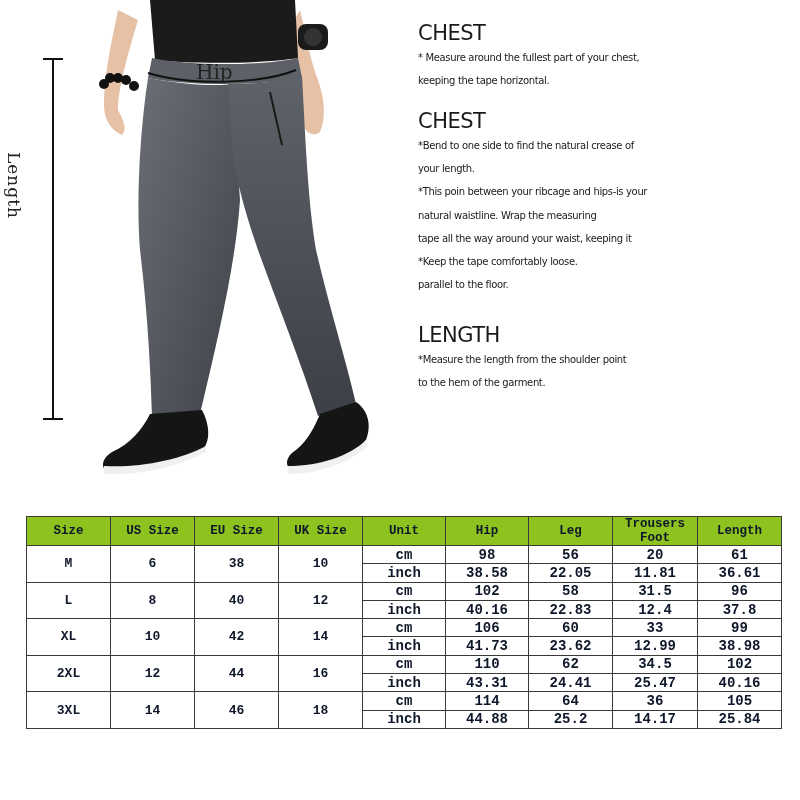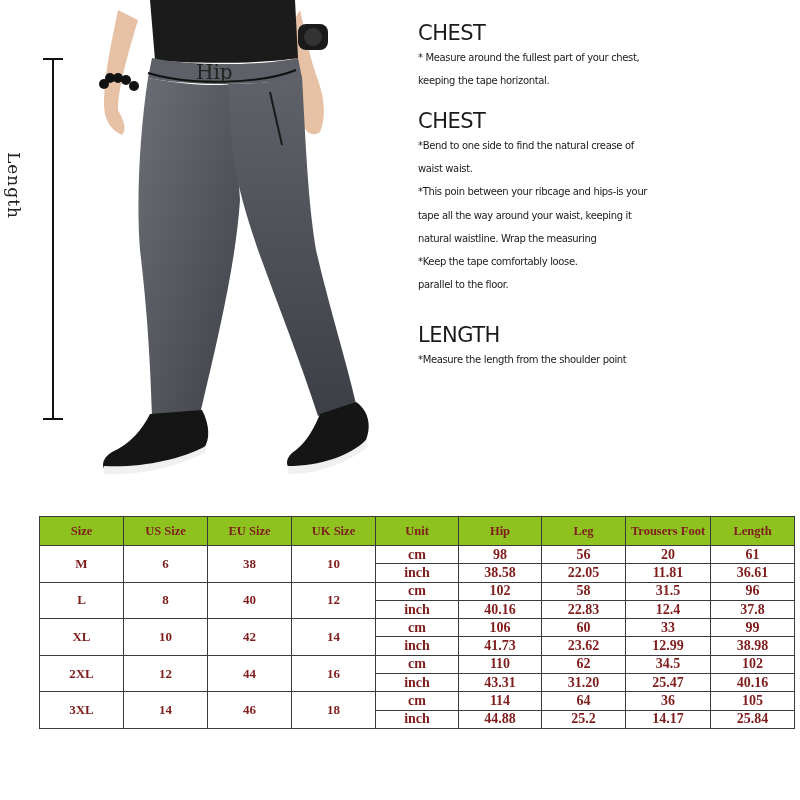--- a/index.html
+++ b/index.html
@@ -4,21 +4,21 @@
 <style>
   html, body { margin:0; padding:0; }
   body { width:800px; height:800px; background:#ffffff; position:relative; overflow:hidden; font-family:"Liberation Sans", sans-serif; }
   .photo { position:absolute; left:0; top:0; width:410px; height:500px; }
   .info { position:absolute; left:418px; top:8px; width:375px; color:#1a1a1a; font-family:"DejaVu Sans", sans-serif; }
   .sec { position:absolute; left:0; width:375px; }
   .sec h2 { margin:0; font-weight:normal; font-size:21px; letter-spacing:-0.5px; line-height:26px; }
   .sec p { margin:0; font-size:10px; line-height:23.2px; letter-spacing:-0.35px; white-space:nowrap; }
   .hip-label { position:absolute; left:196px; top:60px; font-family:"DejaVu Serif", serif; font-size:20px; color:#222; }
   .length-label { position:absolute; left:24px; top:152px; font-family:"DejaVu Serif", serif; font-size:17px; color:#222; transform:rotate(90deg); transform-origin:left top; letter-spacing:1px; }
-  table.size { position:absolute; left:39px; top:516px; border-collapse:collapse; font-family:Liberation Serif, serif; font-weight:bold; font-size:12.5px; color:#7f1d1d; }
+  table.size { position:absolute; left:26px; top:516px; border-collapse:collapse; font-family:Liberation Mono, monospace; font-weight:bold; font-size:12.5px; color:#0f172a; }
   table.size th, table.size td { border:1.5px solid #3a3a3a; text-align:center; padding:0; }
   table.size th { background:#8dc21f; height:28px; font-size:12.5px; }
   table.size td.sub { height:17.3px; font-size:14px; }
   table.size td.main { font-size:13px; }
 </style>
 </head>
 <body>
 
 <div class="photo">
   <svg width="410" height="500" viewBox="0 0 410 500">
@@ -77,30 +77,31 @@
 
 <div class="info">
   <div class="sec" style="top:12px;">
     <h2>CHEST</h2>
     <p>* Measure around the fullest part of your chest,</p>
     <p>keeping the tape horizontal.</p>
   </div>
   <div class="sec" style="top:100px;">
     <h2>CHEST</h2>
     <p>*Bend to one side to find the natural crease of</p>
-    <p>waist waist.</p>
+    <p>your length.</p>
     <p>*This poin between your ribcage and hips-is your</p>
+    <p>natural waistline. Wrap the measuring</p>
     <p>tape all the way around your waist, keeping it</p>
-    <p>natural waistline. Wrap the measuring</p>
     <p>*Keep the tape comfortably loose.</p>
     <p>parallel to the floor.</p>
   </div>
   <div class="sec" style="top:314px;">
     <h2>LENGTH</h2>
     <p>*Measure the length from the shoulder point</p>
+    <p>to the hem of the garment.</p>
   </div>
 </div>
 
 <table class="size">
   <colgroup>
     <col style="width:84px">
       <col style="width:84px">
       <col style="width:84px">
       <col style="width:84px">
     <col style="width:83px">
@@ -188,21 +189,21 @@
       <td class="main" rowspan="2">16</td>
       <td class="sub">cm</td>
       <td class="sub">110</td>
       <td class="sub">62</td>
       <td class="sub">34.5</td>
       <td class="sub">102</td>
     </tr>
     <tr>
       <td class="sub">inch</td>
       <td class="sub">43.31</td>
-      <td class="sub">31.20</td>
+      <td class="sub">24.41</td>
       <td class="sub">25.47</td>
       <td class="sub">40.16</td>
     </tr>
 
     <tr>
       <td class="main" rowspan="2">3XL</td>
       <td class="main" rowspan="2">14</td>
       <td class="main" rowspan="2">46</td>
       <td class="main" rowspan="2">18</td>
       <td class="sub">cm</td>

